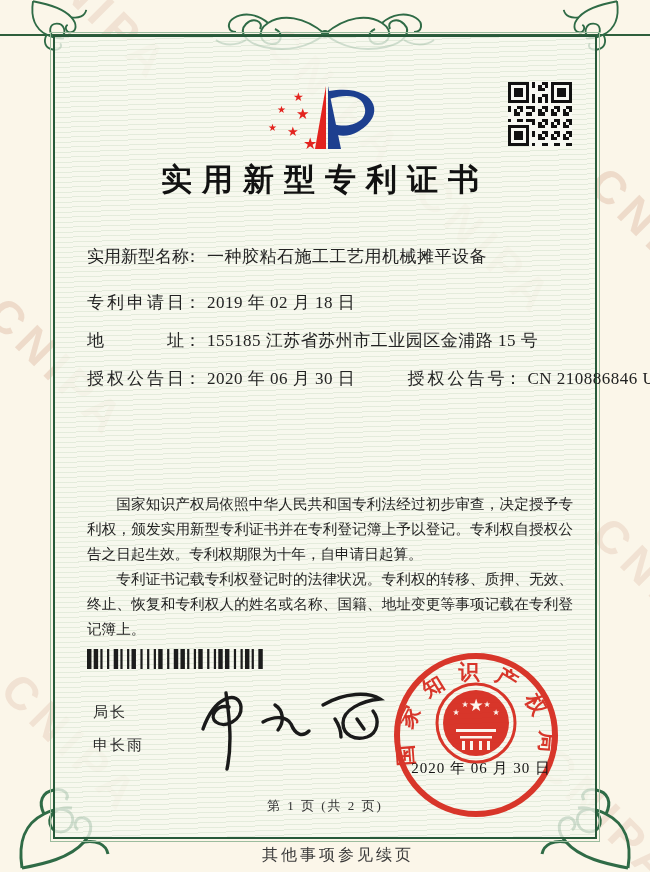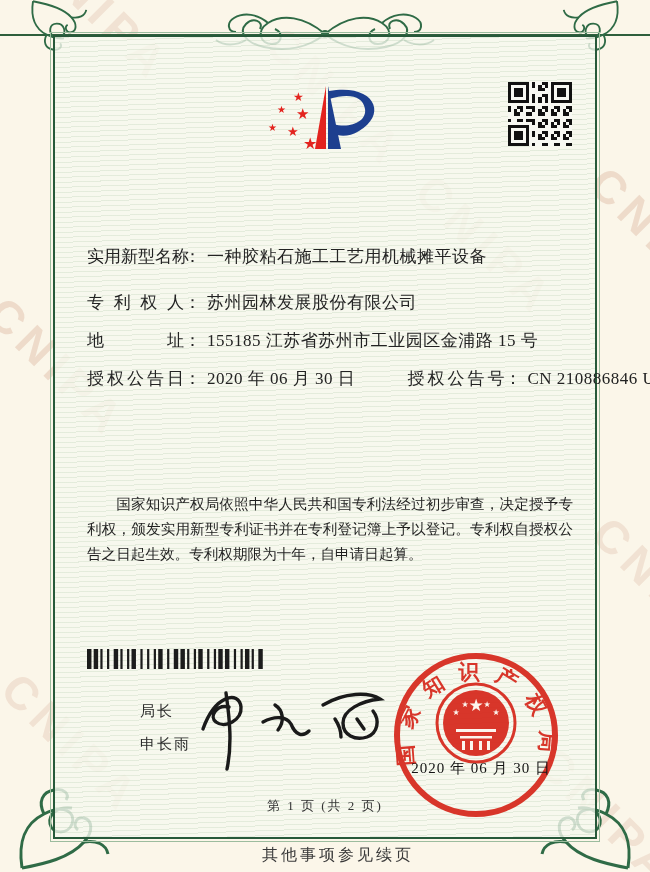--- a/index.html
+++ b/index.html
@@ -41,22 +41,22 @@
   .colon{display:inline-block;margin-right:6px;}
   .fvalue{letter-spacing:0.5px;}
   .grant-group2{display:inline-block;margin-left:48px;}
   
   .paras{position:absolute;left:32px;top:456px;width:486px;font-size:14.6px;line-height:25px;
     color:#1f1f1f;text-align:justify;font-family:Liberation Mono, monospace;}
   .paras p{margin:0;text-indent:2em;}
   
   .barcode{position:absolute;left:32px;top:612px;width:178px;height:20px;}
   
-  .signer{position:absolute;left:38px;top:658px;font-family:Liberation Serif, serif;
-    font-size:15px;color:#2a2a2a;letter-spacing:2px;line-height:33px;margin-left:47px;}
+  .signer{position:absolute;left:38px;top:658px;font-family:Liberation Sans, sans-serif;
+    font-size:15px;color:#2a2a2a;letter-spacing:2px;line-height:33px;}
   .signature{position:absolute;left:128px;top:640px;width:220px;height:100px;}
   
   .seal{position:absolute;left:335px;top:612px;width:172px;height:172px;}
   .seal-date{position:absolute;left:342px;top:722px;width:168px;text-align:center;
     font-size:15px;color:#141414;letter-spacing:1px;}
   
   .page-number{position:absolute;left:0;top:760px;width:100%;text-align:center;
     font-size:13px;letter-spacing:2px;color:#333;}
   .footer-note{position:absolute;left:13px;top:845px;width:100%;text-align:center;
     font-size:16px;letter-spacing:3px;color:#3a3a3a;}
@@ -247,43 +247,45 @@
         <rect x="1" y="1" width="5" height="5" fill="#f7f8f2"></rect>
         <rect x="2" y="2" width="3" height="3" fill="#111"></rect>
         <rect x="14" y="0" width="7" height="7" fill="#111"></rect>
         <rect x="15" y="1" width="5" height="5" fill="#f7f8f2"></rect>
         <rect x="16" y="2" width="3" height="3" fill="#111"></rect>
         <rect x="0" y="14" width="7" height="7" fill="#111"></rect>
         <rect x="1" y="15" width="5" height="5" fill="#f7f8f2"></rect>
         <rect x="2" y="16" width="3" height="3" fill="#111"></rect>
       </svg>
 
+    <div class="title">实用新型专利证书</div>
 
     <div class="fields">
       <div class="field-row first">
         <span class="flabel">实用新型名称</span><span class="colon">：</span><span class="fvalue">一种胶粘石施工工艺用机械摊平设备</span>
       </div>
       <div class="field-row">
-        <span class="flabel">专利权人</span><span class="colon">：</span><span class="fvalue">苏州园林发展股份有限公司</span>
+        <span class="flabel">专利申请日</span><span class="colon">：</span><span class="fvalue">2019 年 02 月 18 日</span>
       </div>
       <div class="field-row">
         <span class="flabel">地址</span><span class="colon">：</span><span class="fvalue">155185 江苏省苏州市工业园区金浦路 15 号</span>
       </div>
       <div class="field-row">
         <span>
           <span class="flabel">授权公告日</span><span class="colon">：</span><span class="fvalue">2020 年 06 月 30 日</span>
         </span>
         <span class="grant-group2">
           <span class="flabel">授权公告号</span><span class="colon">：</span><span class="fvalue">CN 210886846 U</span>
         </span>
       </div>
     </div>
 
     <div class="paras">
       <p>国家知识产权局依照中华人民共和国专利法经过初步审查，决定授予专利权，颁发实用新型专利证书并在专利登记簿上予以登记。专利权自授权公告之日起生效。专利权期限为十年，自申请日起算。</p>
+      <p>专利证书记载专利权登记时的法律状况。专利权的转移、质押、无效、终止、恢复和专利权人的姓名或名称、国籍、地址变更等事项记载在专利登记簿上。</p>
     </div>
 
     <svg class="barcode" id="barcode" preserveAspectRatio="none" viewBox="0 0 80 20">
         <rect x="0" y="0" width="2" height="20" fill="#1c1c1c"></rect>
         <rect x="3" y="0" width="2" height="20" fill="#1c1c1c"></rect>
         <rect x="6" y="0" width="1" height="20" fill="#1c1c1c"></rect>
         <rect x="9" y="0" width="1" height="20" fill="#1c1c1c"></rect>
         <rect x="12" y="0" width="2" height="20" fill="#1c1c1c"></rect>
         <rect x="15" y="0" width="1" height="20" fill="#1c1c1c"></rect>
         <rect x="18" y="0" width="1" height="20" fill="#1c1c1c"></rect>

